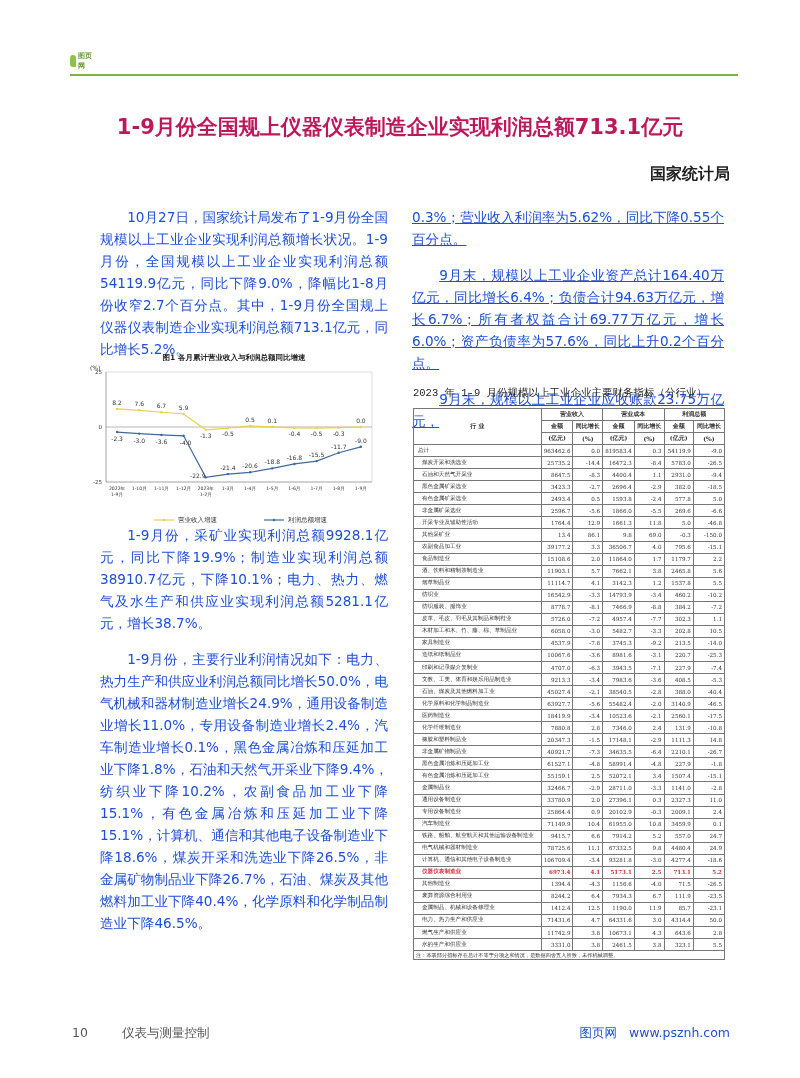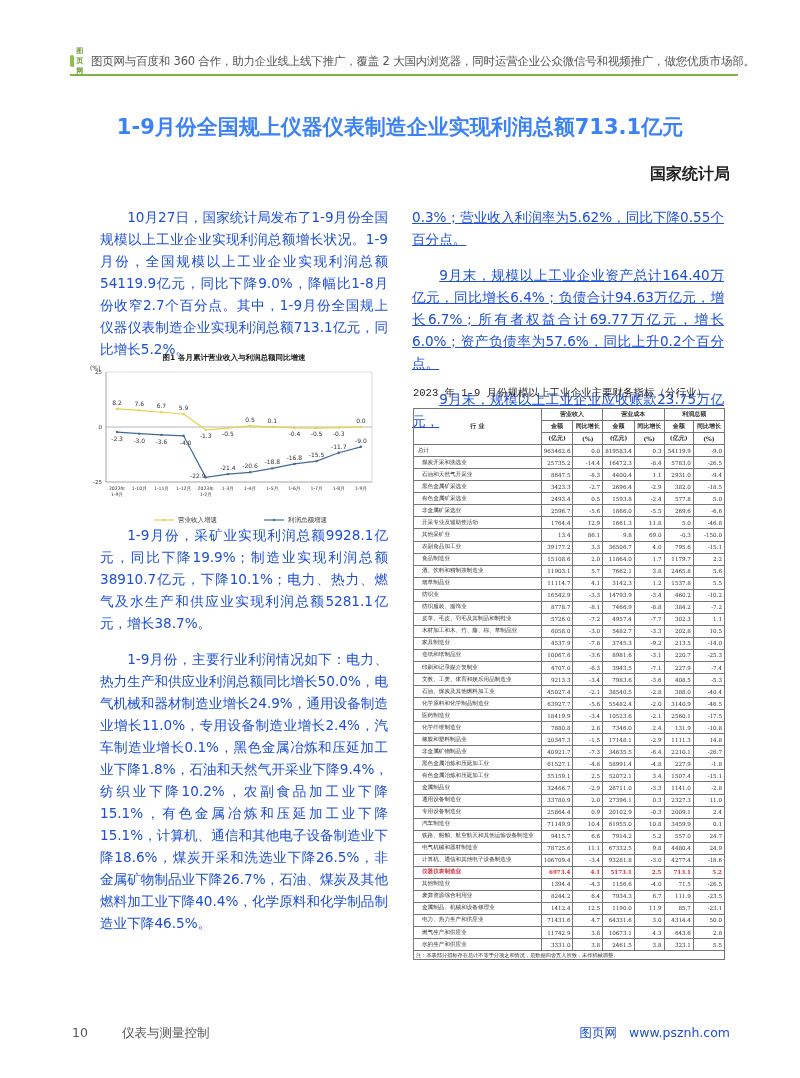--- a/index.html
+++ b/index.html
@@ -5,21 +5,21 @@
   * { box-sizing: border-box; margin: 0; padding: 0; }
   html, body { width: 800px; height: 1078px; background: #ffffff; overflow: hidden; }
   body { position: relative; font-family: "DejaVu Sans", "Liberation Sans", sans-serif; color: #333; }
 
   .topbar { position: absolute; left: 70px; top: 48px; width: 668px; height: 28px; border-bottom: 2px solid #7cb342; display: flex; align-items: center; }
   .topbar .logo { width: 24px; height: 14px; display: flex; align-items: center; margin-right: 4px; }
   .topbar .logo .leaf { width: 8px; height: 12px; background: #8bc34a; border-radius: 4px 4px 1px 4px; margin-right: 2px; }
   .topbar .logo .lt { font-size: 7px; color: #6a9a2e; font-weight: bold; }
   .topbar .banner { font-size: 11.5px; color: #555; white-space: nowrap; letter-spacing: -0.2px; }
 
-  .title { position: absolute; left: 0; width: 800px; top: 113px; text-align: center; font-size: 21px; font-weight: bold; color: #3b82f6; }
+  .title { position: absolute; left: 0; width: 800px; top: 113px; text-align: center; font-size: 21px; font-weight: bold; color: #be185d; }
   .source { position: absolute; right: 70px; top: 164px; font-size: 16px; color: #222; font-family: "DejaVu Serif", serif; font-weight: bold; }
 
   .col { position: absolute; font-size: 13.6px; line-height: 22px; color: #1d4ed8; text-align: justify; }
   .col p { text-indent: 2em; margin-bottom: 14px; }
   .col p.cont { text-indent: 0; }
   .col-left { left: 100px; width: 288px; }
   .col-right { left: 412px; width: 312px; top: 206px; text-decoration: underline; }
 
   .chart-wrap { position: absolute; left: 84px; top: 322px; width: 300px; height: 180px; margin-top: 28px; }
   .chart-wrap svg text { font-family: "DejaVu Sans", sans-serif; }
@@ -40,21 +40,20 @@
   .footer-right .brand { margin-right: 8px; }
 </style>
 </head>
 <body>
 
 <div class="topbar">
   <div class="logo">
     <span class="leaf"></span>
     <span class="lt">图页网</span>
   </div>
-  <span class="banner">图页网与百度和 360 合作，助力企业线上线下推广，覆盖 2 大国内浏览器，同时运营企业公众微信号和视频推广，做您优质市场部。</span>
 </div>
 
 <h1 class="title">1-9月份全国规上仪器仪表制造企业实现利润总额713.1亿元</h1>
 <div class="source">国家统计局</div>
 
 <div class="col col-left" style="top:206px;">
   <p>10月27日，国家统计局发布了1-9月份全国规模以上工业企业实现利润总额增长状况。1-9月份，全国规模以上工业企业实现利润总额54119.9亿元，同比下降9.0%，降幅比1-8月份收窄2.7个百分点。其中，1-9月份全国规上仪器仪表制造企业实现利润总额713.1亿元，同比增长5.2%。</p>
 </div>
 
 <div class="chart-wrap">

